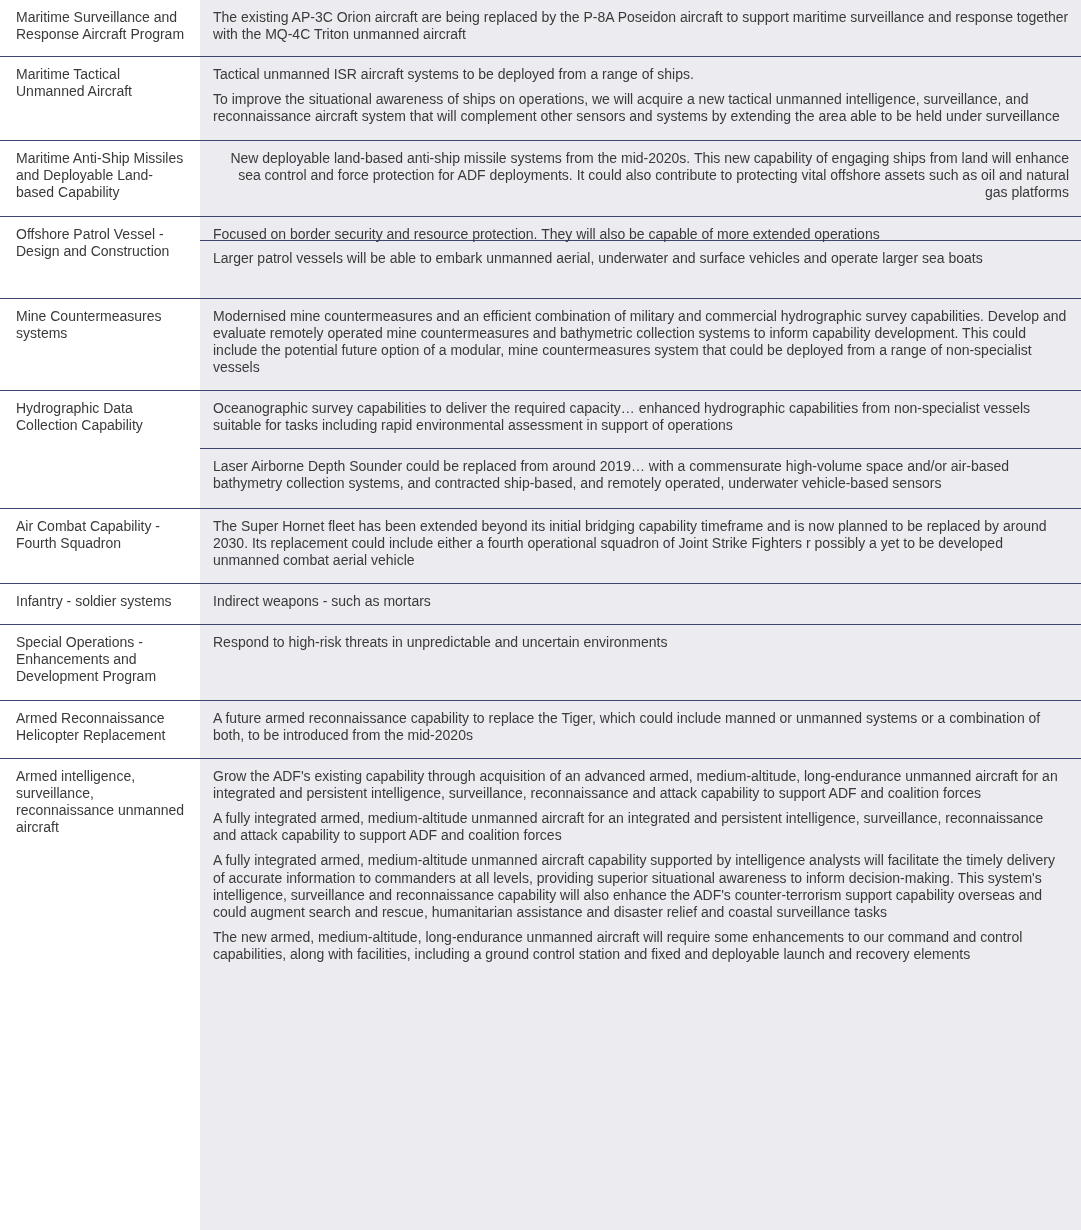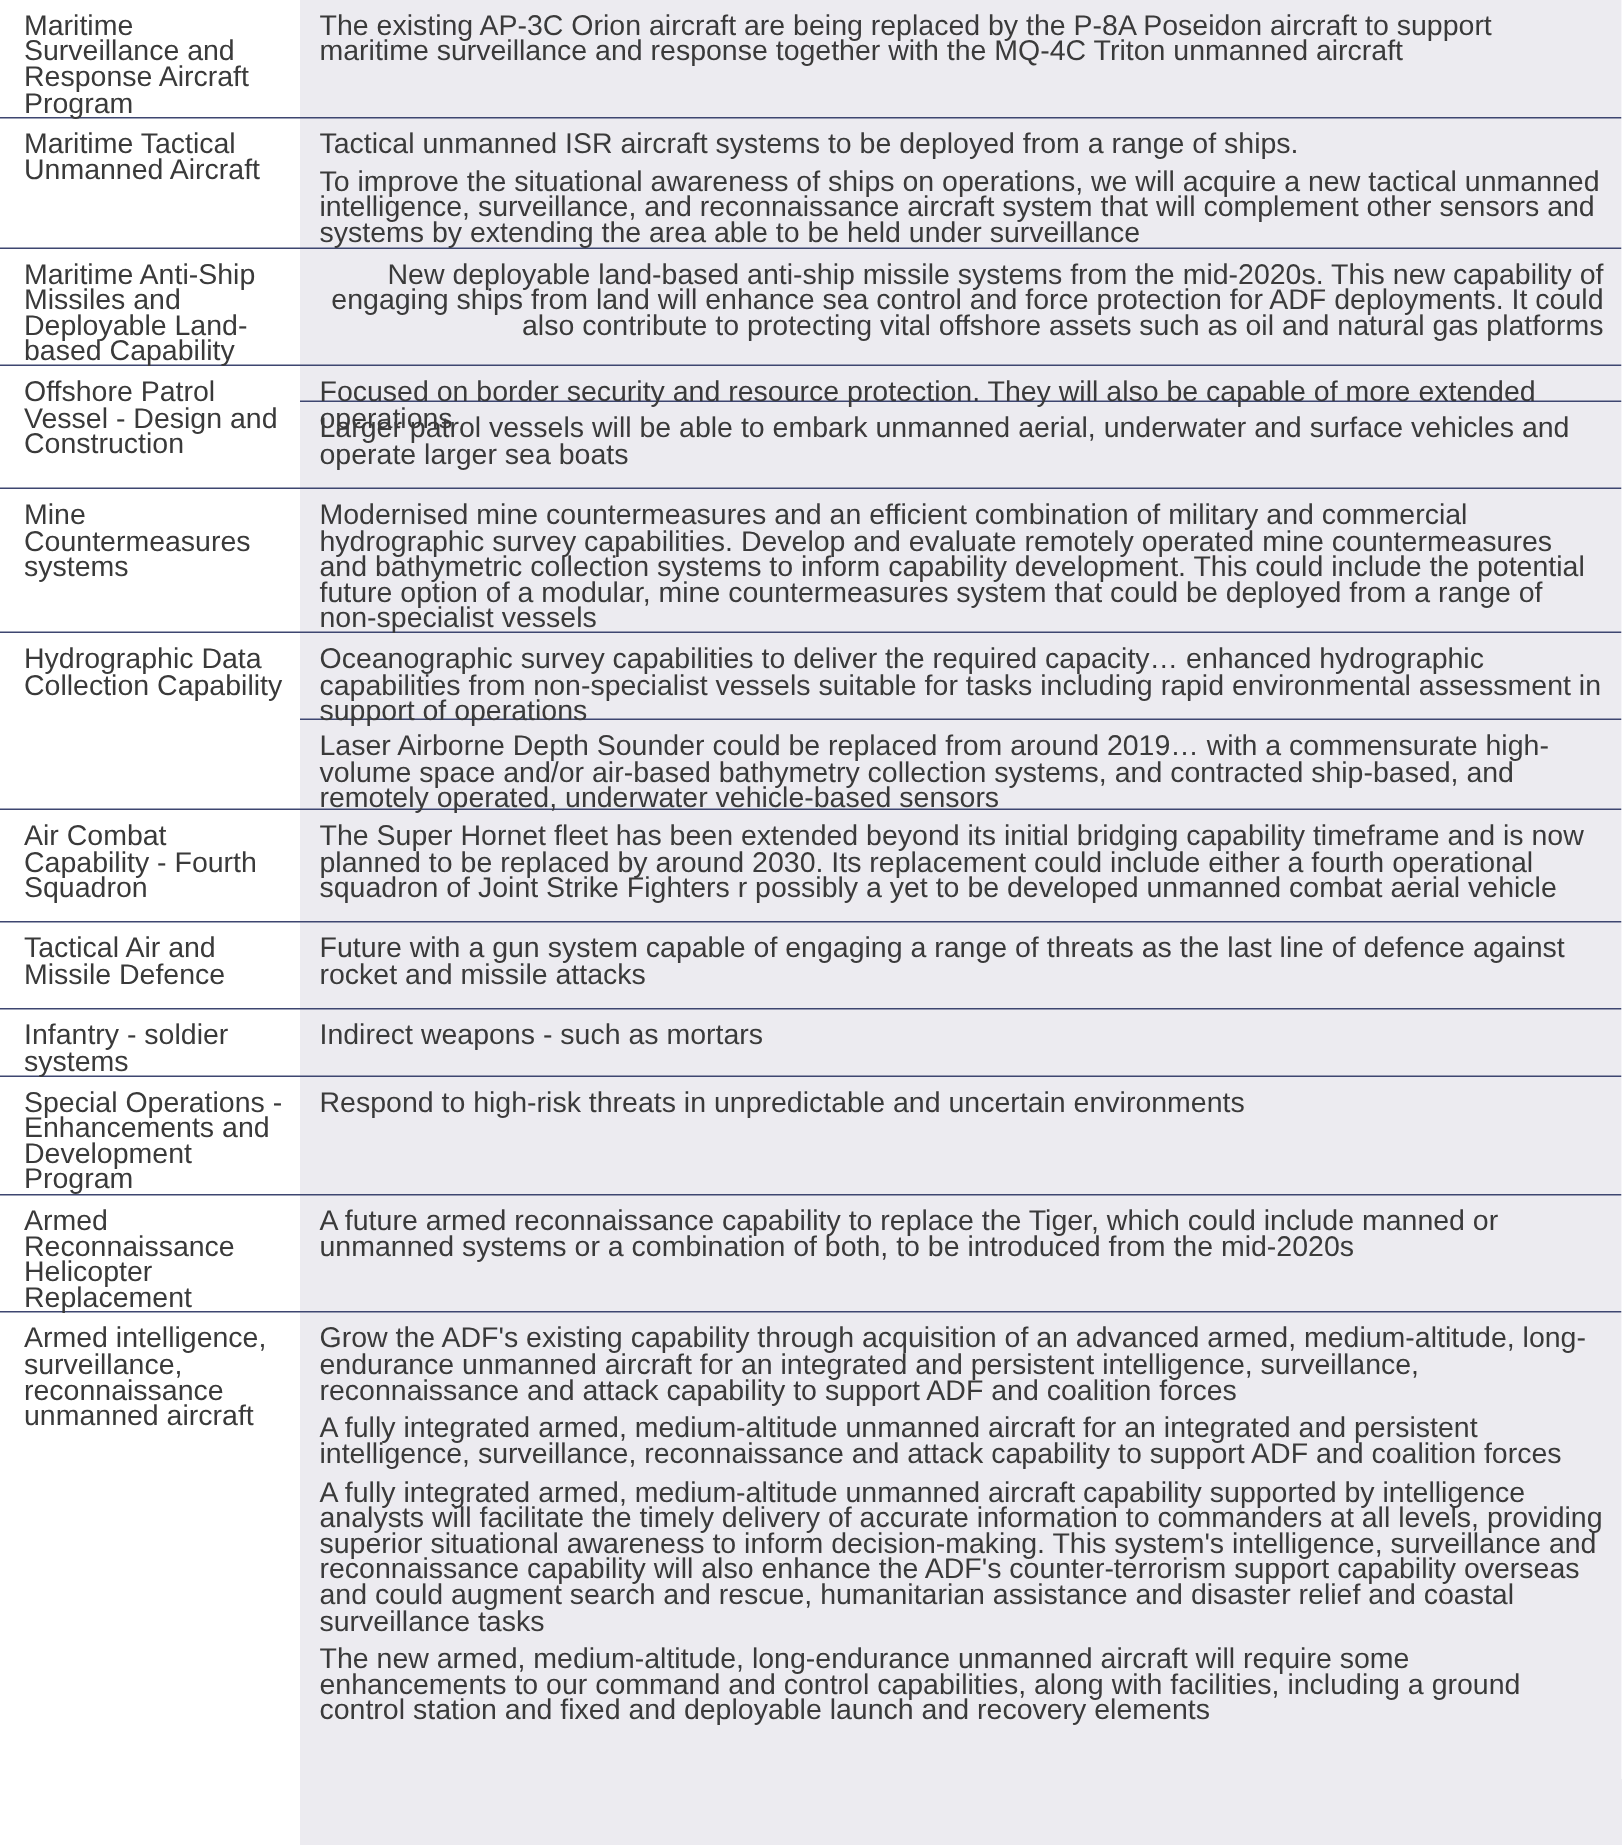--- a/index.html
+++ b/index.html
@@ -1,20 +1,20 @@
 <!DOCTYPE html>
 <html><head>
 <meta charset="utf-8">
 <style>
   html, body { margin: 0; padding: 0; background: #ffffff; }
   body { width: 1081px; height: 1230px; overflow: hidden; position: relative;
          font-family: "Liberation Sans", "DejaVu Sans", sans-serif; color: #3a3a3a; }
   .bgcol { position: absolute; left: 200px; top: 0; width: 881px; height: 1230px; background: #ecebf0; }
   table { position: absolute; left: 0; top: 0; width: 1081px; border-collapse: collapse; table-layout: fixed; }
-  td { vertical-align: top; font-size: 19px; line-height: 17.2px; padding: 0; }
+  td { vertical-align: top; font-size: 14px; line-height: 17.2px; padding: 0; }
   td.name { width: 200px; padding: 9px 10px 0 16px; box-sizing: border-box; }
   td.desc { padding: 0; }
   tr.row { border-bottom: 1.5px solid #3d4670; }
   tr.row.last { border-bottom: none; }
   .para { padding: 0 12px 0 13px; }
   .sub { border-bottom: 1.5px solid #3d4670; }
   .sub:last-child { border-bottom: none; }
   .sub .para { }
 </style>
 </head>
@@ -80,28 +80,20 @@
         </td>
       </tr>
       <tr class="row" style="height: 75px;">
         <td class="name">Air Combat Capability - Fourth Squadron</td>
         <td class="desc">
           <div class="sub" style="padding-top: 9px; box-sizing: border-box;">
             <div class="para">The Super Hornet fleet has been extended beyond its initial bridging capability timeframe and is now planned to be replaced by around 2030. Its replacement could include either a fourth operational squadron of Joint Strike Fighters r possibly a yet to be developed unmanned combat aerial vehicle</div>
           </div>
         </td>
       </tr>
-      <tr class="row" style="height: 58px;">
-        <td class="name">Tactical Air and Missile Defence</td>
-        <td class="desc">
-          <div class="sub" style="padding-top: 9px; box-sizing: border-box;">
-            <div class="para">Future with a gun system capable of engaging a range of threats as the last line of defence against rocket and missile attacks</div>
-          </div>
-        </td>
-      </tr>
       <tr class="row" style="height: 41px;">
         <td class="name">Infantry - soldier systems</td>
         <td class="desc">
           <div class="sub" style="padding-top: 9px; box-sizing: border-box;">
             <div class="para">Indirect weapons - such as mortars</div>
           </div>
         </td>
       </tr>
       <tr class="row" style="height: 76px;">
         <td class="name">Special Operations - Enhancements and Development Program</td>

